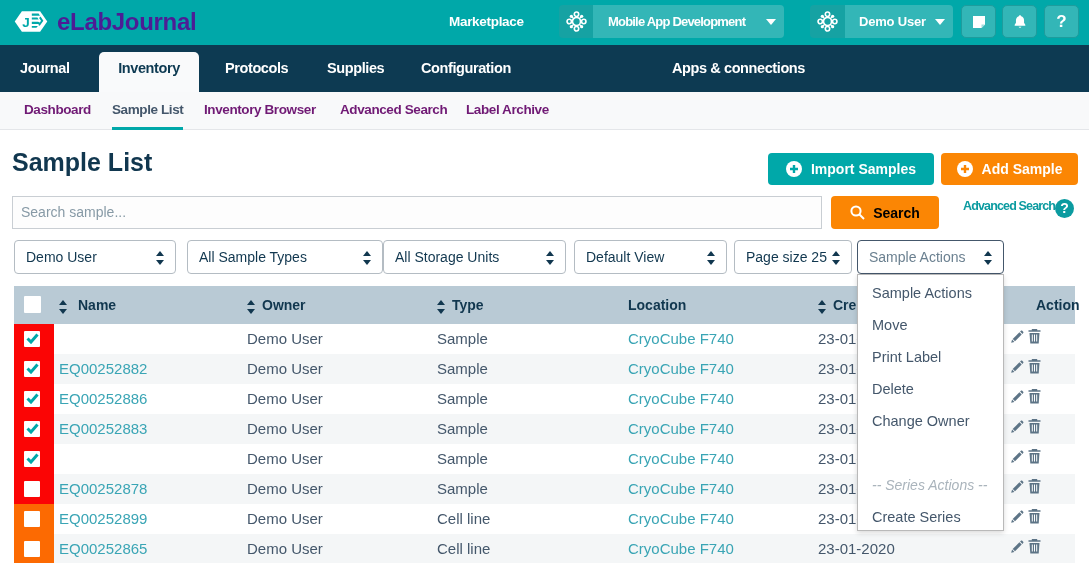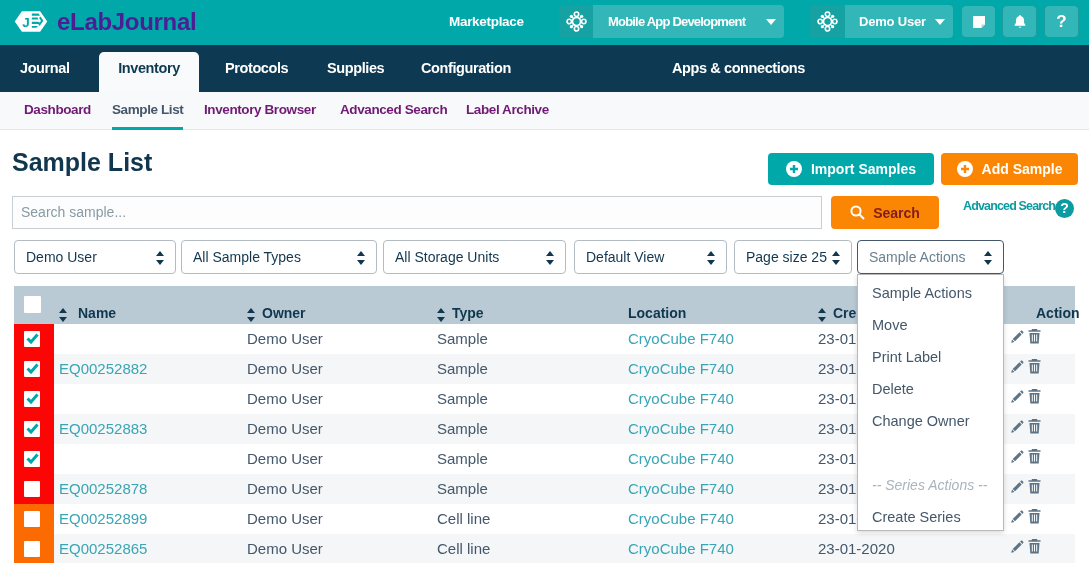--- a/index.html
+++ b/index.html
@@ -28,21 +28,21 @@
 .subitem.active { color:#44576b; border-bottom:3px solid #00a8a9; }
 
 
 .h1 { position:absolute; left:12px; top:148px; font-size:25px; font-weight:bold; color:#11374f; }
 .btn { position:absolute; top:153px; height:32px; border-radius:4px; color:#fff; font-size:14px; font-weight:bold; display:flex; align-items:center; justify-content:center; }
 .btn-teal { background:#00a8a9; }
 .btn-orange { background:#fb8604; }
 
 
 .searchbox { position:absolute; left:12px; top:196px; width:810px; height:33px; border:1px solid #c9ced3; border-radius:0; background:#fdfdfd; color:#879aa6; font-size:14px; line-height:31px; padding-left:8px; }
-.searchbtn { position:absolute; left:831px; top:196px; width:108px; height:33px; background:#fb8604; border-radius:4px; color:#7f1d1d; font-size:14px; font-weight:bold; display:flex; align-items:center; justify-content:center; }
+.searchbtn { position:absolute; left:831px; top:196px; width:108px; height:33px; background:#fb8604; border-radius:4px; color:#000000; font-size:14px; font-weight:bold; display:flex; align-items:center; justify-content:center; }
 .advsearch { position:absolute; left:963px; top:199px; color:#0b9ba0; font-size:12.5px; font-weight:bold; letter-spacing:-0.85px; }
 .qmark { position:absolute; left:1055px; top:199px; width:19px; height:19px; border-radius:50%; background:#0b9ba0; color:#fff; font-size:14px; font-weight:bold; text-align:center; line-height:19px; }
 
 
 .sel { position:absolute; top:240px; height:34px; background:#fff; border:1px solid #b4bcc3; border-radius:4px; color:#11374f; font-size:14px; line-height:32px; padding-left:11px; }
 .sel .dc { position:absolute; right:10px; top:10px; }
 
 
 .dc { width:9px; height:14px; position:relative; display:inline-block; }
 .dc:before { content:""; position:absolute; left:0; top:0; border-left:4.5px solid transparent; border-right:4.5px solid transparent; border-bottom:5px solid #11374f; }
@@ -52,21 +52,21 @@
 .thead { position:absolute; left:14px; top:286px; width:1061px; height:38px; background:#b9cad5; color:#11374f; font-size:14px; font-weight:bold; }
 .trow { position:absolute; left:14px; width:1061px; height:30px; font-size:15px; color:#44576b; }
 .trow.odd { background:#fff; }
 .trow.even { background:#f4f6f7; }
 .ckcell { position:absolute; left:0; top:0; width:40px; height:30px; }
 .ckcell.red { background:#fb0505; }
 .ckcell.orange { background:#fc6a02; }
 .ckbox { position:absolute; left:10px; top:7px; width:16px; height:16px; background:#fff; border-radius:1px; }
 .cell { position:absolute; top:0; height:30px; line-height:30px; white-space:nowrap; }
 .link { color:#3aa5b5; }
-.hcell { position:absolute; top:8px; height:38px; line-height:38px; white-space:nowrap; }
+.hcell { position:absolute; top:0; height:38px; line-height:38px; white-space:nowrap; }
 
 
 .menu { position:absolute; left:857px; top:274px; width:147px; height:257px; background:#fff; border:1px solid #b9b9b9; box-shadow:0 2px 5px rgba(0,0,0,0.15); z-index:50; }
 .mitem { position:absolute; left:14px; color:#44576b; font-size:14.5px; }
 .msep { position:absolute; left:14px; color:#aab4bc; font-size:14px; font-style:italic; }
 .editsel { position:absolute; left:2px; top:160px; width:143px; height:36px; border:4px solid #fb8604; border-radius:9px; background:#2d96f2; color:#fff; font-size:14.5px; line-height:28px; padding-left:6px; }
 </style>
 </head>
 <body>
 
@@ -179,21 +179,21 @@
 
 <div class="searchbox">Search sample...</div>
 <div class="searchbtn"><svg width="15" height="15" viewBox="0 0 15 15" style="margin-right:8px;">
       <circle cx="6" cy="6" r="4.6" fill="none" stroke="#fff" stroke-width="2"></circle>
       <path d="M9.5 9.5L14 14" stroke="#fff" stroke-width="2"></path>
     </svg>Search</div>
 <div class="advsearch">Advanced Search</div>
 <div class="qmark">?</div>
 
 <div class="sel" style="left:14px; width:162px;">Demo User<span class="dc"></span></div>
-<div class="sel" style="left:181px; width:196px;">All Sample Types<span class="dc"></span></div>
+<div class="sel" style="left:187px; width:196px;">All Sample Types<span class="dc"></span></div>
 <div class="sel" style="left:383px; width:183px;">All Storage Units<span class="dc"></span></div>
 <div class="sel" style="left:574px; width:153px;">Default View<span class="dc"></span></div>
 <div class="sel" style="left:734px; width:118px;">Page size 25<span class="dc"></span></div>
 <div class="sel" style="left:857px; width:147px; color:#6b8090; border:1.5px solid #44576b;">Sample Actions<span class="dc"></span></div>
 
 <div class="thead">
   <div class="ckbox" style="left:10px; top:10px; width:17px; height:17px; background:#fff;"></div>
   <div class="hcell" style="left:45px;"><span class="dc" style="top:4px;"></span></div>
   <div class="hcell" style="left:64px;">Name</div>
   <div class="hcell" style="left:233px;"><span class="dc" style="top:4px;"></span></div>
@@ -255,20 +255,21 @@
         </svg></div>
   </div>
 <div class="trow odd" style="top:384px;">
     <div class="ckcell red">
         <div class="ckbox">
           <svg width="13" height="11" viewBox="0 0 13 11" style="position:absolute;left:2px;top:2px;">
             <path d="M1.5 5.5L5 9L11.5 1.5" stroke="#00a8a9" stroke-width="3" fill="none"></path>
           </svg>
         </div>
       </div>
+    <div class="cell link" style="left:45px;">EQ00252886</div>
     <div class="cell" style="left:233px;">Demo User</div>
     <div class="cell" style="left:423px;">Sample</div>
     <div class="cell link" style="left:614px;">CryoCube F740</div>
     <div class="cell" style="left:804px;">23-01-2020</div>
     <div class="cell" style="left:996px;"><svg width="14" height="14" viewBox="0 0 14 14">
           <path d="M1.2 12.8l0.9-3.2 2.3 2.3z" fill="#5d7486"></path>
           <path d="M2.7 9l6.7-6.7 2.3 2.3L5 11.3z" fill="#5d7486"></path>
           <path d="M10.1 1.6l0.8-0.8c0.4-0.4 1-0.4 1.4 0l0.9 0.9c0.4 0.4 0.4 1 0 1.4l-0.8 0.8z" fill="#5d7486"></path>
         </svg></div>
     <div class="cell" style="left:1014px;"><svg width="13" height="15" viewBox="0 0 13 15">

